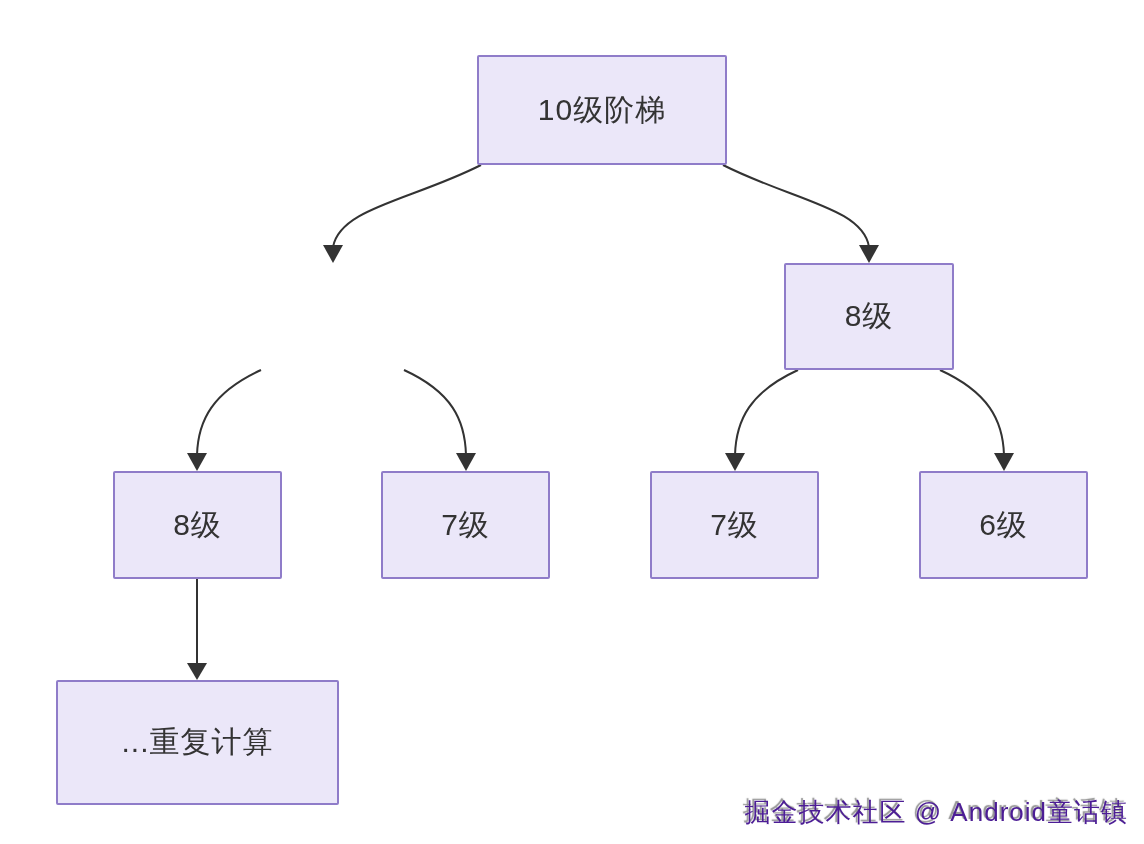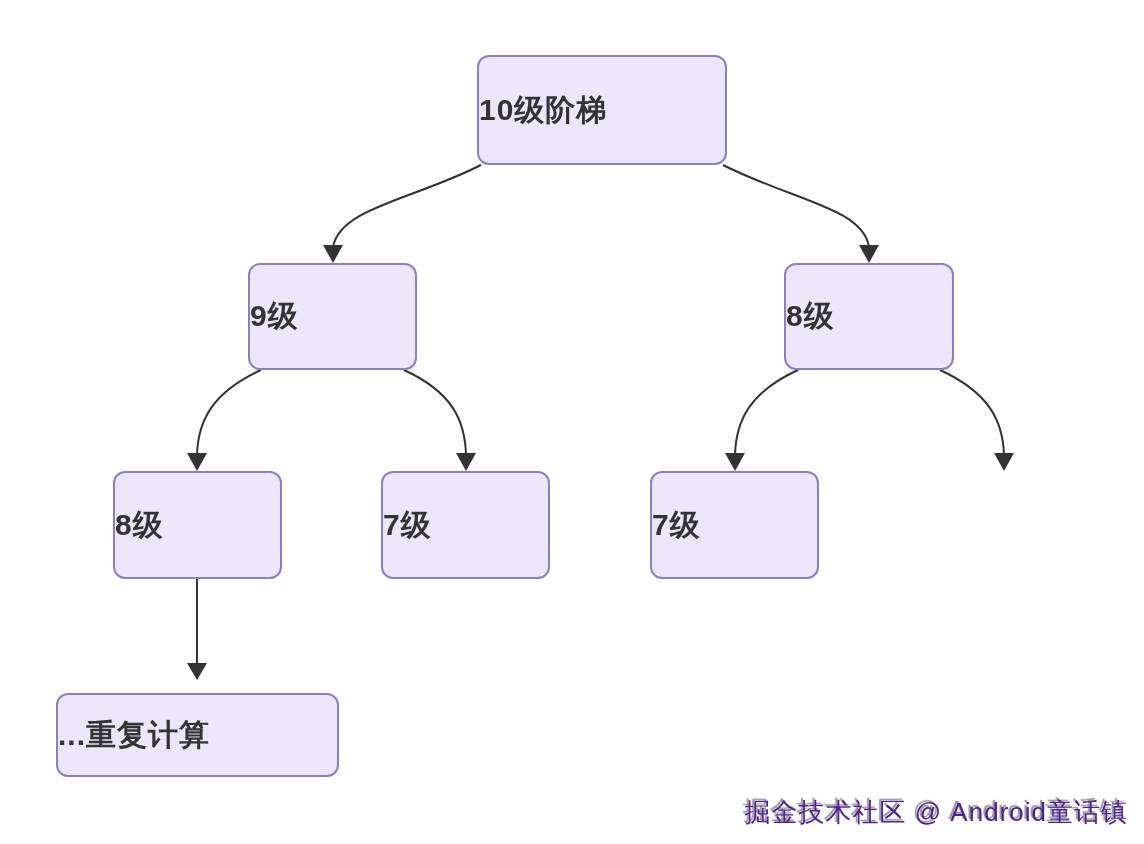--- a/index.html
+++ b/index.html
@@ -10,36 +10,35 @@
     font-family:"Liberation Sans","DejaVu Sans",sans-serif;
     overflow:hidden;
   }
   .edges{position:absolute;left:0;top:0;width:1144px;height:844px;}
   .edge{fill:none;stroke:var(--edge-color,#333333);stroke-width:2px;}
   .head{fill:var(--edge-color,#333333);stroke:none;}
   .node{
     position:absolute;
     background:var(--node-fill,#ebe7f9);
     border:2px solid var(--node-border,#8f7cc9);
-    border-radius:12px;
-    display:flex;align-items:center;justify-content:flex-start;
+    border-radius:2px;
+    display:flex;align-items:center;justify-content:center;
     box-sizing:border-box;
     font-size:30px;
     color:var(--text-color,#333333);
     letter-spacing:1px;
-    font-weight:bold;
   }
   .n-root{left:477px;top:55px;width:250px;height:110px;}
   .n-9   {left:248px;top:263px;width:169px;height:107px;}
   .n-8r  {left:784px;top:263px;width:170px;height:107px;}
   .n-8l  {left:113px;top:471px;width:169px;height:108px;}
   .n-7a  {left:381px;top:471px;width:169px;height:108px;}
   .n-7b  {left:650px;top:471px;width:169px;height:108px;}
   .n-6   {left:919px;top:471px;width:169px;height:108px;}
-  .n-rep {left:56px;top:680px;width:283px;height:84px;margin-top:13px;}
+  .n-rep {left:56px;top:680px;width:283px;height:125px;}
   .watermark{
     position:absolute;
     right:16px;bottom:14px;
     font-size:26px;
     letter-spacing:1px;
     color:#4c1d95;
     text-shadow:-2px -2px 1px rgba(110,110,110,0.75), 1px 1px 0 rgba(255,255,255,0.95);
     white-space:nowrap;
     user-select:none;
   }
@@ -70,40 +69,40 @@
     <polygon class="head" points="994,453 1014,453 1004,471"></polygon>
 
     <path class="edge" d="M 197 579 L 197 665"></path>
     <polygon class="head" points="187,663 207,663 197,680"></polygon>
   </svg>
 
   <div class="node n-root">
     <span>10级阶梯</span>
   </div>
 
-  <div class="node n-9">
-    <span>9级</span>
-  </div>
 
   <div class="node n-8r">
     <span>8级</span>
   </div>
 
   <div class="node n-8l">
     <span>8级</span>
   </div>
 
   <div class="node n-7a">
     <span>7级</span>
   </div>
 
   <div class="node n-7b">
     <span>7级</span>
   </div>
 
+  <div class="node n-6">
+    <span>6级</span>
+  </div>
 
   <div class="node n-rep">
     <span>...重复计算</span>
   </div>
 
   <div class="watermark">掘金技术社区 @ Android童话镇</div>
 
 </div>
 
 </body></html>

